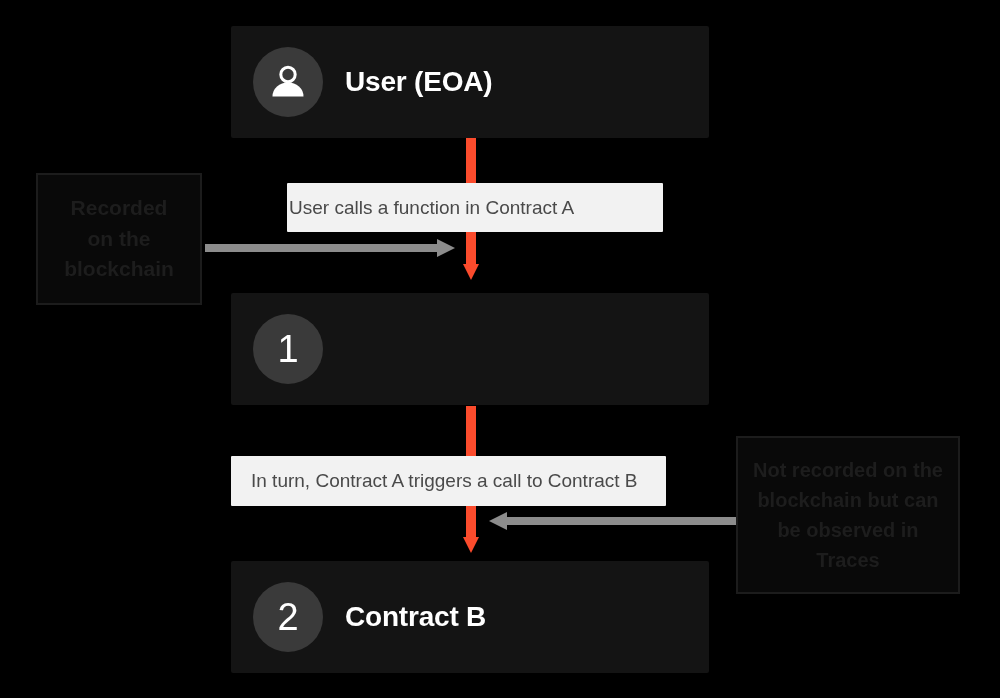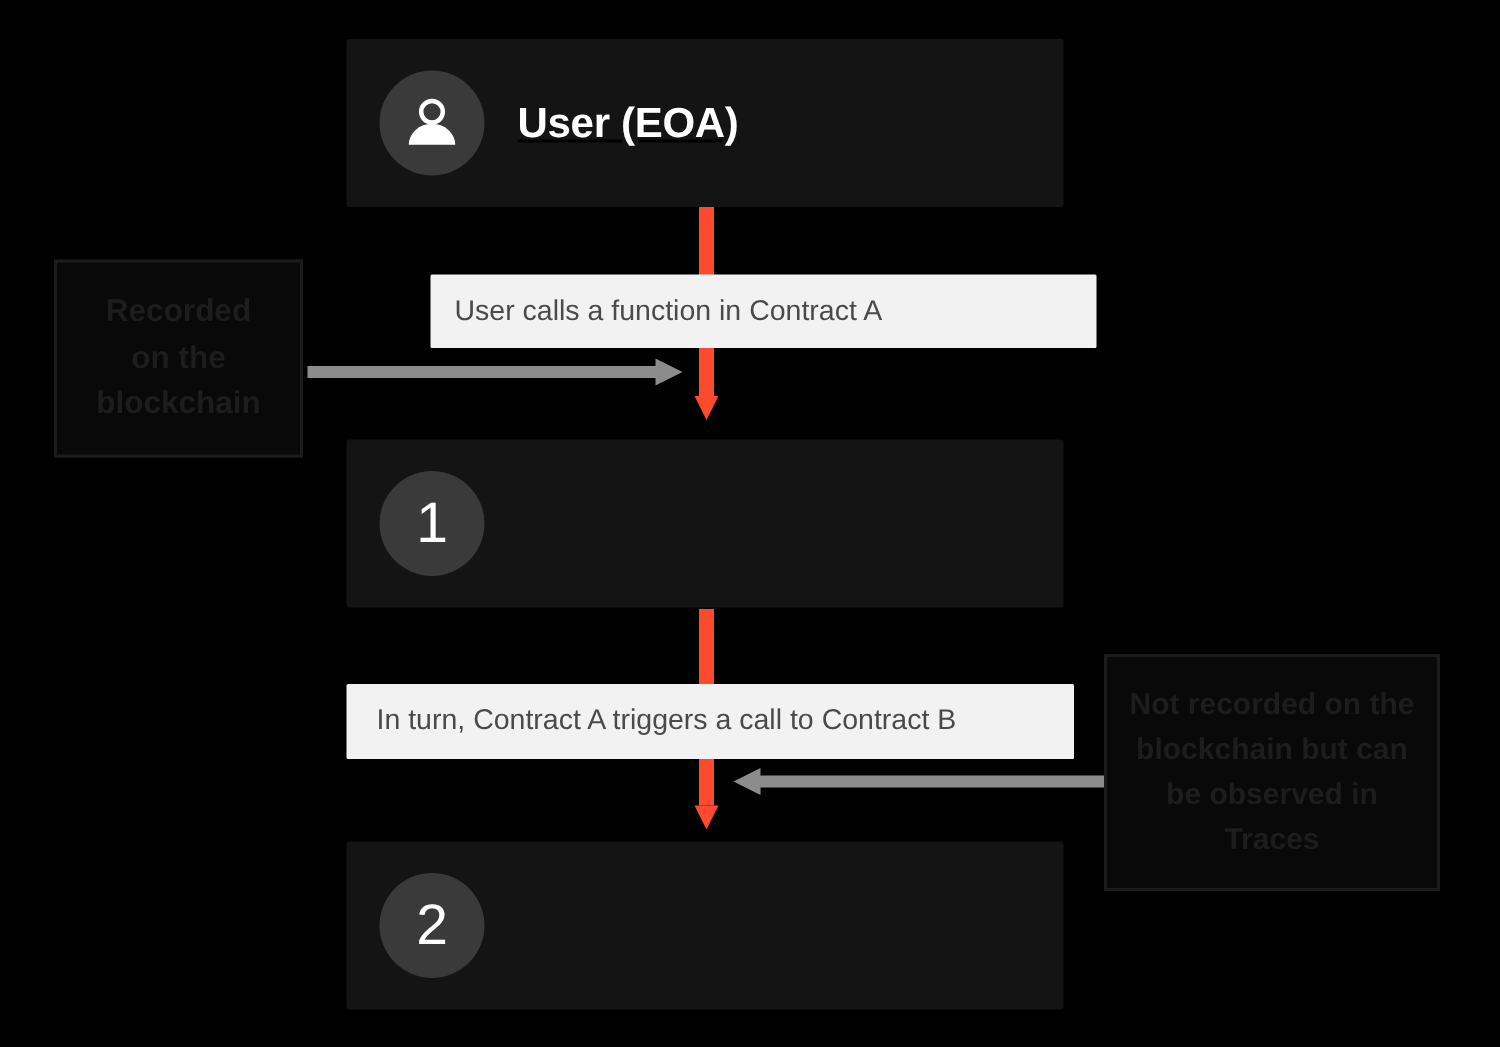--- a/index.html
+++ b/index.html
@@ -47,21 +47,21 @@
     color: #ffffff;
     letter-spacing: 0px;
   }
   .node-label {
     margin-left: 22px;
     font-size: 28px;
     font-weight: bold;
     color: #ffffff;
     letter-spacing: -0.2px;
   }
-  #node-user  { top: 26px; text-decoration: underline; }
+  #node-user  { top: 26px; }
   #node-ca    { top: 293px; }
   #node-cb    { top: 561px; }
 
   
   .connector {
     position: absolute;
     left: 463px;
     width: 16px;
     z-index: 1;
   }
@@ -95,29 +95,29 @@
     color: #4a4a4a;
     font-size: 19px;
     display: flex;
     align-items: center;
     z-index: 2;
     border-radius: 1px;
   }
   #caption-1 {
     left: 287px;
     top: 183px;
-    width: 444px;
+    width: 376px;
     height: 49px;
-    padding-left: 16px;
+    padding-left: 2px;
     box-sizing: border-box;
   }
   #caption-2 {
     left: 231px;
     top: 456px;
-    width: 485px;
+    width: 435px;
     height: 50px;
     padding-left: 20px;
     box-sizing: border-box;
   }
 
   
   .callout {
     position: absolute;
     background: #090909;
     border: 2px solid #1c1c1c;
@@ -211,20 +211,21 @@
   <div class="node" id="node-ca">
     <div class="node-badge">
       <span class="badge-num">1</span>
     </div>
   </div>
 
   <div class="node" id="node-cb">
     <div class="node-badge">
       <span class="badge-num">2</span>
     </div>
+    <div class="node-label">Contract B</div>
   </div>
 
   <div class="caption" id="caption-1">User calls a function in Contract A</div>
   <div class="caption" id="caption-2">In turn, Contract A triggers a call to Contract B</div>
 
   <div class="gray-arrow" id="gray-arrow-left">
     <div class="g-shaft"></div>
     <div class="g-head"></div>
   </div>
 

